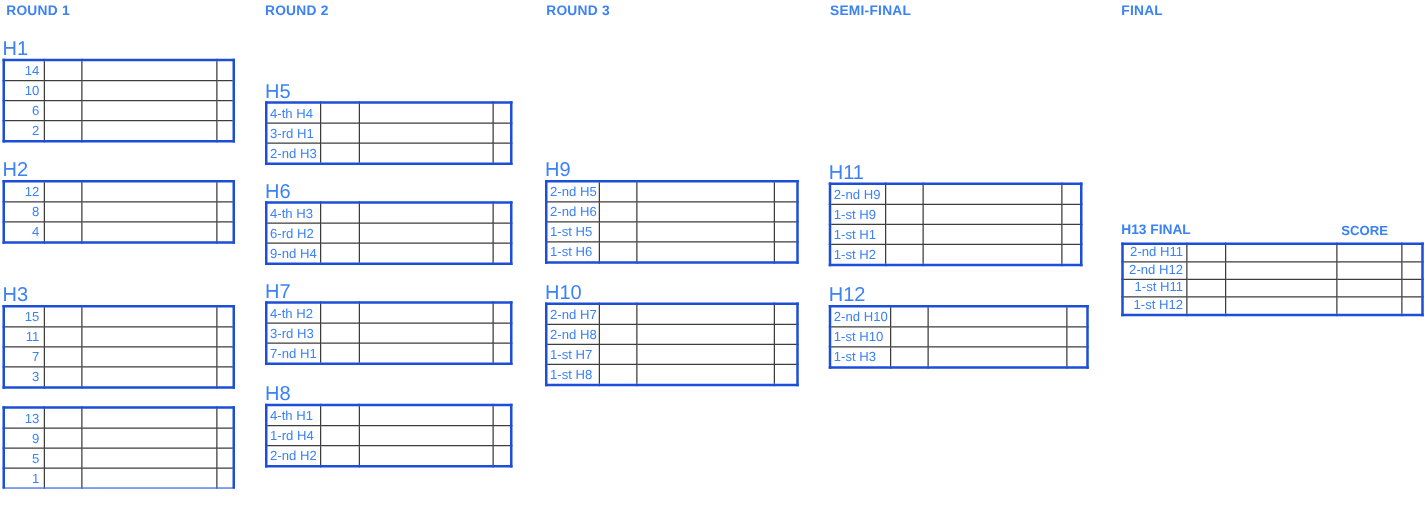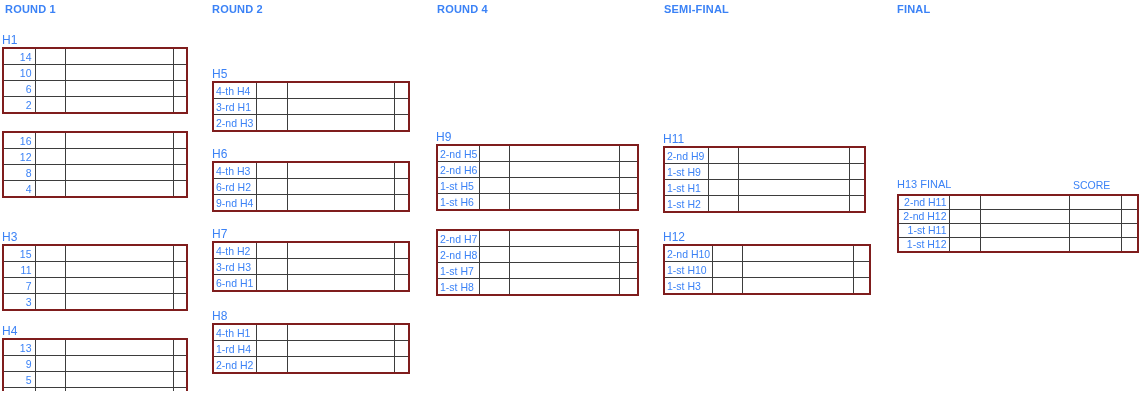--- a/index.html
+++ b/index.html
@@ -5,46 +5,46 @@
   html,body{margin:0;padding:0;background:#fff;}
   .sheet{
     position:relative;width:1140px;height:391px;background:#ffffff;
     font-family:"Liberation Sans",sans-serif;color:#3b82f6;overflow:hidden;
   }
   .col-header{
     position:absolute;top:3px;font-size:11px;font-weight:bold;
     letter-spacing:0.2px;white-space:nowrap;
   }
   .heat{position:absolute;}
-  .heat-label{font-size:12px;line-height:12px;height:13px;white-space:nowrap;}
-  .heat table{border-collapse:collapse;table-layout:fixed;border:2px solid #7f1d1d;}
+  .heat-label{font-size:16px;line-height:12px;height:13px;white-space:nowrap;}
+  .heat table{border-collapse:collapse;table-layout:fixed;border:2px solid #1d4ed8;}
   .heat td{
     border:1px solid #3d3d3d;height:15px;padding:0 2px;
     font-size:10.5px;line-height:14px;white-space:nowrap;overflow:hidden;
   }
   .heat td.num{text-align:right;padding-right:3px;}
   
   .r1 col.c1{width:32px}.r1 col.c2{width:30px}.r1 col.c3{width:108px}.r1 col.c4{width:14px}
   .r2 col.c1{width:43px}.r2 col.c2{width:31px}.r2 col.c3{width:107px}.r2 col.c4{width:15px}
   .r3 col.c1{width:39px}.r3 col.c2{width:30px}.r3 col.c3{width:110px}.r3 col.c4{width:18px}
   .sf col.c1{width:44px}.sf col.c2{width:30px}.sf col.c3{width:111px}.sf col.c4{width:16px}
   .fin col.c1{width:51px}.fin col.c2{width:31px}.fin col.c3{width:89px}.fin col.c4{width:52px}.fin col.c5{width:17px}
   .fin td{height:13px;line-height:13px;text-align:right;}
   .fin-header{position:relative;height:16px;font-size:11px;line-height:13px;white-space:nowrap;}
-  .fin-title{font-weight:normal;}
-  .score-header{position:absolute;left:176px;top:1px;font-weight:normal;font-size:10.5px;}
+  .fin-title{font-weight:bold;}
+  .score-header{position:absolute;left:176px;top:1px;font-weight:bold;font-size:10.5px;}
 </style>
 </head>
 <body>
 
 <div class="sheet">
 
   <div class="col-header" style="left:5px">ROUND 1</div>
   <div class="col-header" style="left:212px">ROUND 2</div>
-  <div class="col-header" style="left:437px">ROUND 4</div>
+  <div class="col-header" style="left:437px">ROUND 3</div>
   <div class="col-header" style="left:664px">SEMI-FINAL</div>
   <div class="col-header" style="left:897px">FINAL</div>
 
   <div class="heat r1" style="left:2px;top:34px">
     <div class="heat-label">H1</div>
     <table>
       <colgroup>
           <col class="c1">
           <col class="c2">
           <col class="c3">
@@ -73,34 +73,29 @@
             <td class="num">2</td>
             <td></td>
             <td></td>
             <td></td>
           </tr>
     </tbody>
       </table>
   </div>
 
   <div class="heat r1" style="left:2px;top:131px">
-    <table>
-      <colgroup>
-          <col class="c1">
-          <col class="c2">
-          <col class="c3">
-          <col class="c4">
-        </colgroup>
-      <tbody>
-          <tr>
-            <td class="num">16</td>
-            <td></td>
-            <td></td>
-            <td></td>
-          </tr>
+    <div class="heat-label">H2</div>
+    <table>
+      <colgroup>
+          <col class="c1">
+          <col class="c2">
+          <col class="c3">
+          <col class="c4">
+        </colgroup>
+      <tbody>
       <tr>
             <td class="num">12</td>
             <td></td>
             <td></td>
             <td></td>
           </tr>
       <tr>
             <td class="num">8</td>
             <td></td>
             <td></td>
@@ -148,21 +143,20 @@
             <td class="num">3</td>
             <td></td>
             <td></td>
             <td></td>
           </tr>
     </tbody>
       </table>
   </div>
 
   <div class="heat r1" style="left:2px;top:325px">
-    <div class="heat-label">H4</div>
     <table>
       <colgroup>
           <col class="c1">
           <col class="c2">
           <col class="c3">
           <col class="c4">
         </colgroup>
       <tbody>
           <tr>
             <td class="num">13</td>
@@ -272,21 +266,21 @@
             <td></td>
             <td></td>
           </tr>
       <tr>
             <td>3-rd H3</td>
             <td></td>
             <td></td>
             <td></td>
           </tr>
       <tr>
-            <td>6-nd H1</td>
+            <td>7-nd H1</td>
             <td></td>
             <td></td>
             <td></td>
           </tr>
     </tbody>
       </table>
   </div>
 
   <div class="heat r2" style="left:212px;top:310px">
     <div class="heat-label">H8</div>
@@ -352,20 +346,21 @@
             <td>1-st H6</td>
             <td></td>
             <td></td>
             <td></td>
           </tr>
     </tbody>
       </table>
   </div>
 
   <div class="heat r3" style="left:436px;top:229px">
+    <div class="heat-label">H10</div>
     <table>
       <colgroup>
           <col class="c1">
           <col class="c2">
           <col class="c3">
           <col class="c4">
         </colgroup>
       <tbody>
           <tr>
             <td>2-nd H7</td>

